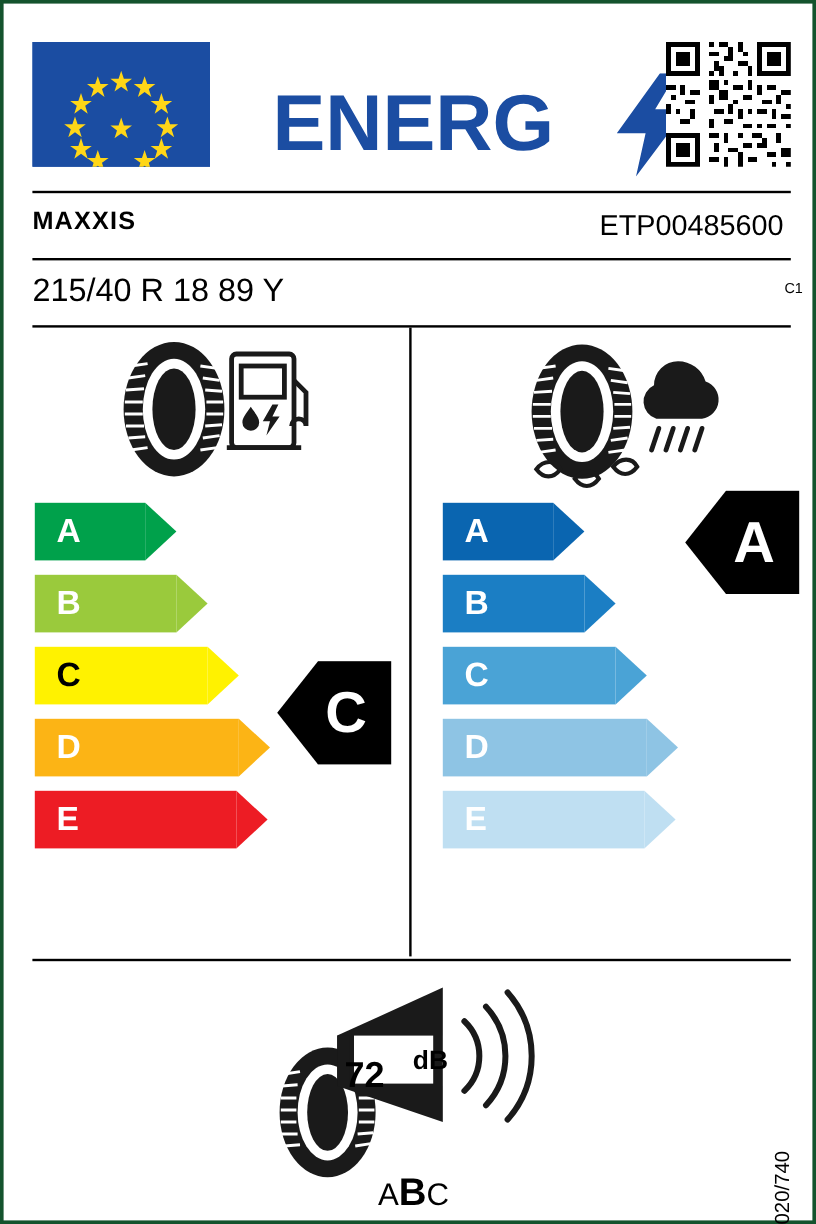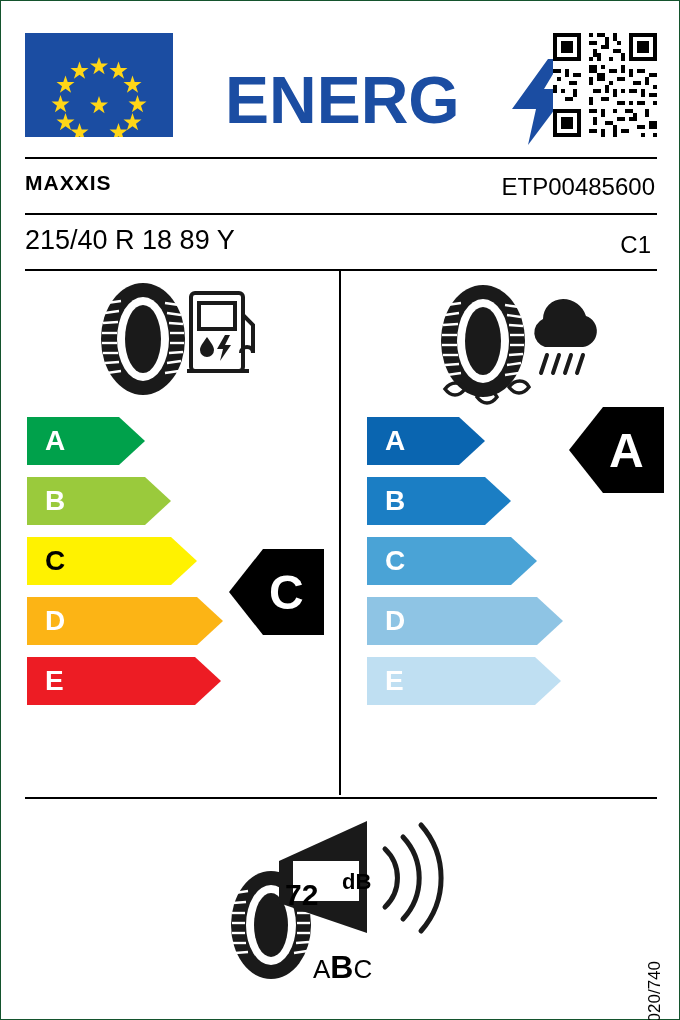--- a/index.html
+++ b/index.html
@@ -7,21 +7,21 @@
     width:680px;height:1020px;
     background:#ffffff;
     font-family:"Liberation Sans", sans-serif;
     color:#000;
     overflow:hidden;
   }
   .label{
     position:relative;
     width:680px;height:1020px;
     box-sizing:border-box;
-    border:1px solid #14532d;
+    border:3px solid #14532d;
   }
   
   .header{
     position:absolute;left:24px;top:28px;width:632px;height:110px;
   }
   .eu-flag{
     position:absolute;left:0;top:4px;width:148px;height:104px;
     background:#1b4da2;
   }
   .eu-flag svg{display:block;}
@@ -56,22 +56,22 @@
     position:absolute;right:24px;top:172px;
     font-size:24px;
   }
   
   .size{
     position:absolute;left:24px;top:224px;
     font-size:27px;
     text-align:right;
   }
   .classmark{
-    position:absolute;right:28px;top:230px;
-    font-size:24px;
+    position:absolute;right:8px;top:230px;
+    font-size:12px;
   }
   
   .pict{position:absolute;}
   .pict-fuel{left:90px;top:278px;}
   .pict-wet{left:430px;top:278px;}
   
   .grades{position:absolute;}
   .grades-left{left:26px;top:416px;}
   .grades-right{left:366px;top:416px;}
   .grade-row{
@@ -114,21 +114,21 @@
   }
   .db-text{
     position:absolute;left:284px;top:877px;
     font-size:30px;font-weight:bold;
   }
   .db-unit{
     position:absolute;left:341px;top:868px;
     font-size:22px;font-weight:bold;
   }
   .abc{
-    position:absolute;left:312px;top:948px;
+    position:absolute;left:312px;top:972px;
     font-size:26px;
   }
   .abc b{font-size:32px;}
   
   .date{
     position:absolute;right:14px;bottom:58px;
     font-size:17px;
     transform:rotate(-90deg);transform-origin:100% 100%;
     white-space:nowrap;
   }

